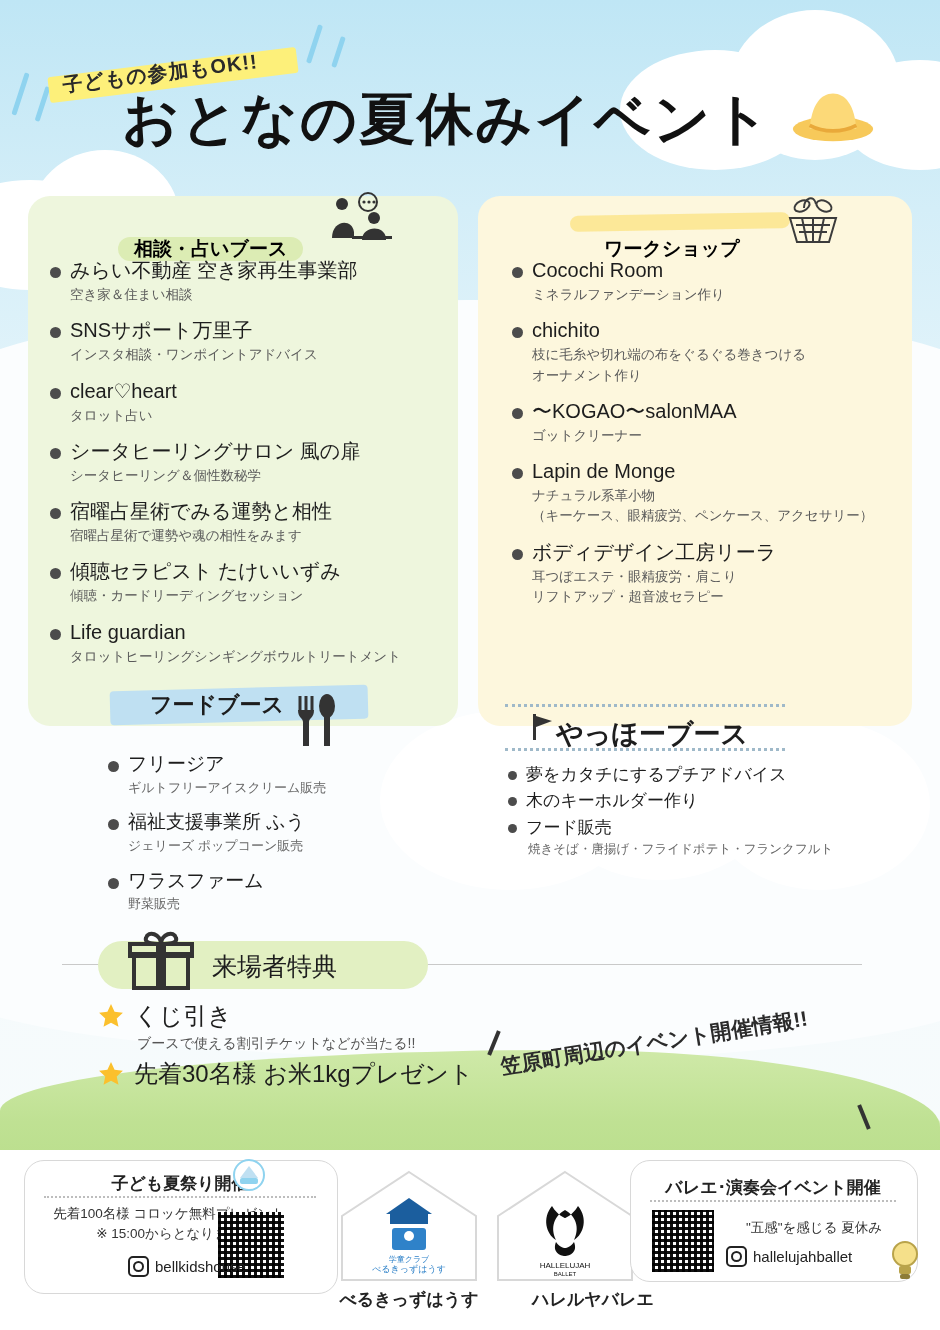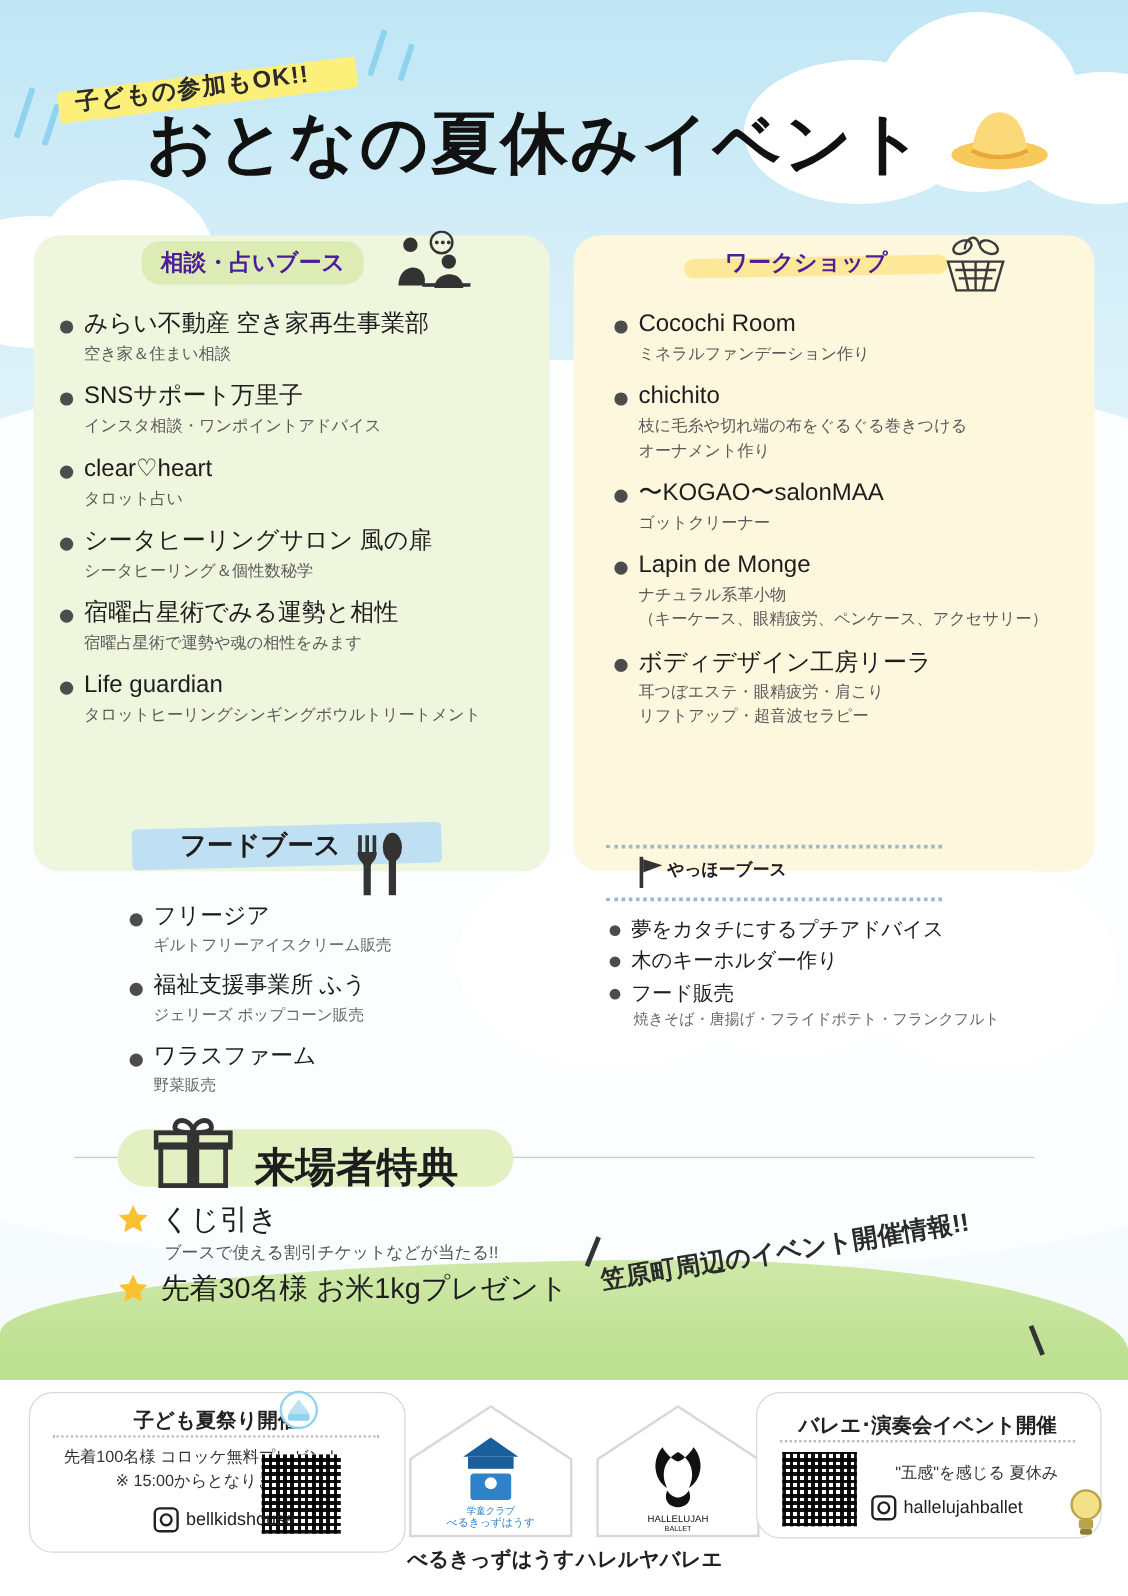--- a/index.html
+++ b/index.html
@@ -32,22 +32,22 @@
   .title{position:absolute;left:122px;top:82px;font-size:56px;font-weight:900;color:#111;
      letter-spacing:2px;white-space:nowrap;}
   .slash{position:absolute;background:#8fd3ef;border-radius:2px;}
   .hat{position:absolute;left:790px;top:88px;width:86px;height:56px;}
 
   
   .panel{position:absolute;border-radius:22px;}
   .panel-left{left:28px;top:196px;width:430px;height:530px;background:#eef6dd;}
   .panel-right{left:478px;top:196px;width:434px;height:530px;background:#fdf7dd;}
 
-  .badge{position:absolute;height:36px;border-radius:15px;display:flex;align-items:center;
-     justify-content:center;font-size:19px;font-weight:700;color:#4c1d95;padding:0 16px;}
+  .badge{position:absolute;height:24px;border-radius:15px;display:flex;align-items:center;
+     justify-content:center;font-size:19px;font-weight:700;color:#000000;padding:0 16px;margin-top:36px;}
   .badge-green{background:#dcecb4;}
   .badge-yellow{background:#fbeca0;}
 
   .swoosh{position:absolute;height:16px;border-radius:8px;opacity:.85;}
 
   ul.items{list-style:none;margin:0;padding:0;}
   li.item{margin:0 0 13px 0;}
   .item-head{display:flex;align-items:flex-start;gap:9px;}
   .dot{width:11px;height:11px;border-radius:50%;background:#4c4c4c;margin-top:9px;flex:none;}
   .item-name{font-size:20px;color:#1d1d1d;line-height:1.25;}
@@ -55,33 +55,33 @@
 
   
   .food-badge{position:absolute;left:110px;top:688px;width:258px;height:34px;background:#bfe0f2;
      border-radius:4px;transform:rotate(-1.5deg);}
   .food-title{position:absolute;left:150px;top:690px;font-size:22px;font-weight:700;color:#1d1d1d;}
   .food-list{position:absolute;left:108px;top:752px;width:330px;}
   .food-list .item-name{font-size:19px;}
   .food-list .item-desc{font-size:13px;color:#666;}
 
   
-  .yahho-title{position:absolute;left:556px;top:716px;font-size:14px;font-weight:700;color:#1d1d1d;}
+  .yahho-title{position:absolute;left:556px;top:716px;font-size:27px;font-weight:700;color:#1d1d1d;}
   .dotline{position:absolute;left:505px;top:748px;width:280px;border-top:3px dotted #9fb9c9;}
   .dotline2{position:absolute;left:505px;top:704px;width:280px;border-top:3px dotted #9fb9c9;}
   .yahho-list{position:absolute;left:508px;top:764px;width:380px;}
   .yahho-list .item-name{font-size:17px;}
   .yahho-list .item-desc{font-size:12.5px;color:#666;}
   .yahho-list li.item{margin-bottom:5px;}
   .yahho-list .dot{width:9px;height:9px;margin-top:7px;}
 
   
   .benefit-rule{position:absolute;left:62px;top:964px;width:800px;border-top:1px solid #c9c9c9;}
   .benefit-badge{position:absolute;left:98px;top:941px;width:330px;height:48px;background:#e2f0c2;border-radius:24px;}
-  .benefit-title{position:absolute;left:212px;top:950px;font-size:34px;font-weight:700;color:#1d1d1d;}
+  .benefit-title{position:absolute;left:212px;top:950px;font-size:25px;font-weight:400;color:#1d1d1d;}
   .gift{position:absolute;left:128px;top:930px;width:66px;height:62px;}
   .ben-item{position:absolute;display:flex;align-items:flex-start;gap:10px;}
   .star{width:26px;height:26px;flex:none;margin-top:3px;}
   .ben-name{font-size:24px;color:#1d1d1d;}
   .ben-desc{font-size:14px;color:#555;margin-top:3px;margin-left:3px;}
 
   .sidenote{position:absolute;left:498px;top:1020px;width:420px;transform:rotate(-9deg);
      font-size:21px;font-weight:700;color:#2b2b2b;}
 
   
@@ -185,20 +185,27 @@
       <li class="item">
         <div class="item-head">
             <span class="dot"></span>
         <span class="item-name">宿曜占星術でみる運勢と相性</span>
           </div>
         <div class="item-desc">宿曜占星術で運勢や魂の相性をみます</div>
         </li>
       <li class="item">
         <div class="item-head">
             <span class="dot"></span>
+        <span class="item-name">傾聴セラピスト たけいいずみ</span>
+          </div>
+        <div class="item-desc">傾聴・カードリーディングセッション</div>
+        </li>
+      <li class="item">
+        <div class="item-head">
+            <span class="dot"></span>
         <span class="item-name">Life guardian</span>
           </div>
         <div class="item-desc">タロットヒーリングシンギングボウルトリートメント</div>
         </li>
     </ul>
   </div>
 
   <div class="panel panel-right"></div>
   <div class="swoosh" style="left:570px;top:214px;width:220px;background:#fbe58c;transform:rotate(-1deg);"></div>
   <div class="badge badge-yellow" style="left:588px;top:201px;background:transparent;">ワークショップ</div>
@@ -378,21 +385,21 @@
   </svg>
   <div class="house-label" style="left:336px;top:1288px;width:146px;">べるきっずはうす</div>
 
   <svg class="house" style="left:492px;top:1168px;" width="146" height="118" viewBox="0 0 146 118">
     <path d="M73 4 L140 48 L140 112 L6 112 L6 48 Z" fill="#fff" stroke="#d8d8d8" stroke-width="2"></path>
     <path d="M60 38 C50 50 54 66 64 72 C58 60 62 48 73 42 C84 48 88 60 82 72 C92 66 96 50 86 38 C80 48 73 50 73 50 C73 50 66 48 60 38Z" fill="#111"></path>
     <path d="M64 74 C60 84 68 88 73 88 C78 88 86 84 82 74 C78 80 73 80 73 80 C73 80 68 80 64 74Z" fill="#111"></path>
     <text x="73" y="100" font-size="8" text-anchor="middle" fill="#111" font-family="Liberation Sans, sans-serif">HALLELUJAH</text>
     <text x="73" y="108" font-size="6" text-anchor="middle" fill="#111" font-family="Liberation Sans, sans-serif">BALLET</text>
   </svg>
-  <div class="house-label" style="left:468px;top:1288px;width:146px;font-family:Liberation Serif, serif;">ハレルヤバレエ</div>
+  <div class="house-label" style="left:520px;top:1288px;width:146px;font-family:Liberation Serif, serif;">ハレルヤバレエ</div>
 
   <div class="card" style="left:630px;top:1160px;width:286px;height:120px;"></div>
   <div class="card-title" style="position:absolute;left:630px;top:1176px;width:286px;">バレエ･演奏会イベント開催</div>
   <div style="position:absolute;left:650px;top:1200px;width:246px;border-top:2px dotted #bdbdbd;"></div>
   <div class="qr" style="left:652px;top:1210px;width:62px;height:62px;"></div>
   <div class="card-line" style="position:absolute;left:724px;top:1218px;width:180px;text-align:center;">"五感"を感じる 夏休み</div>
   <div class="ig" style="position:absolute;left:726px;top:1246px;">
     <span class="ig-icon"></span>
     <span>hallelujahballet</span>
   </div>

